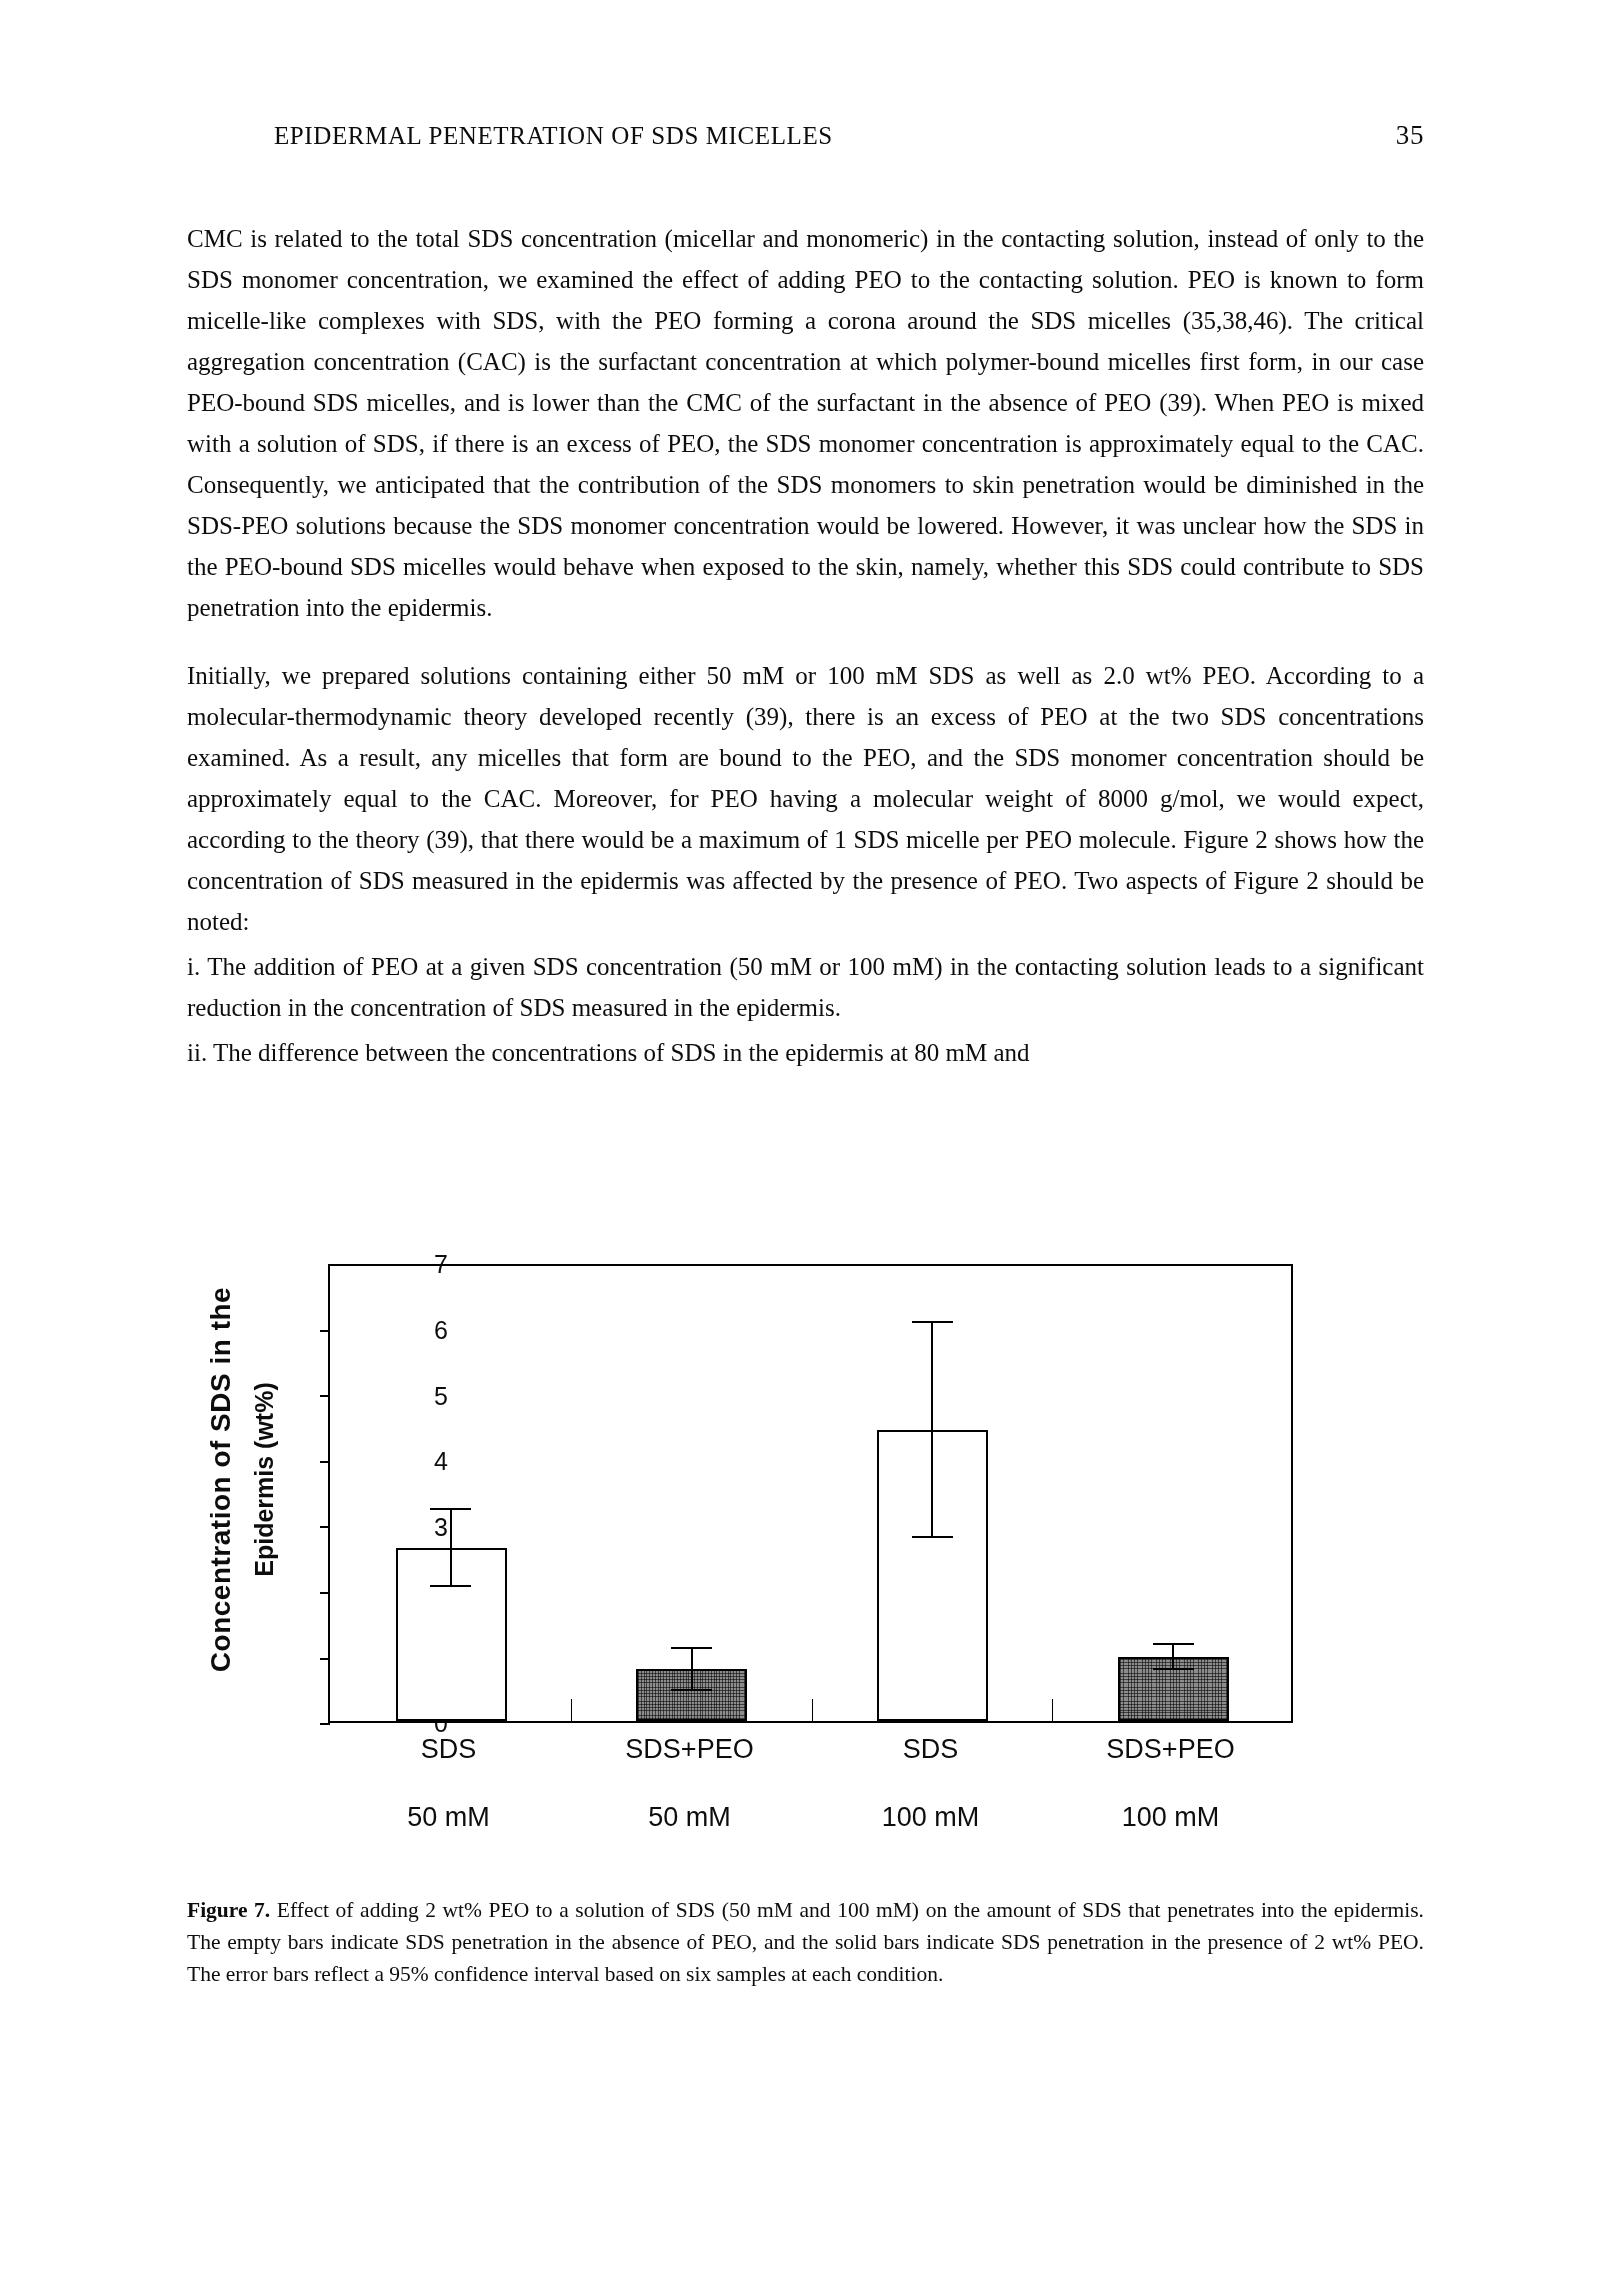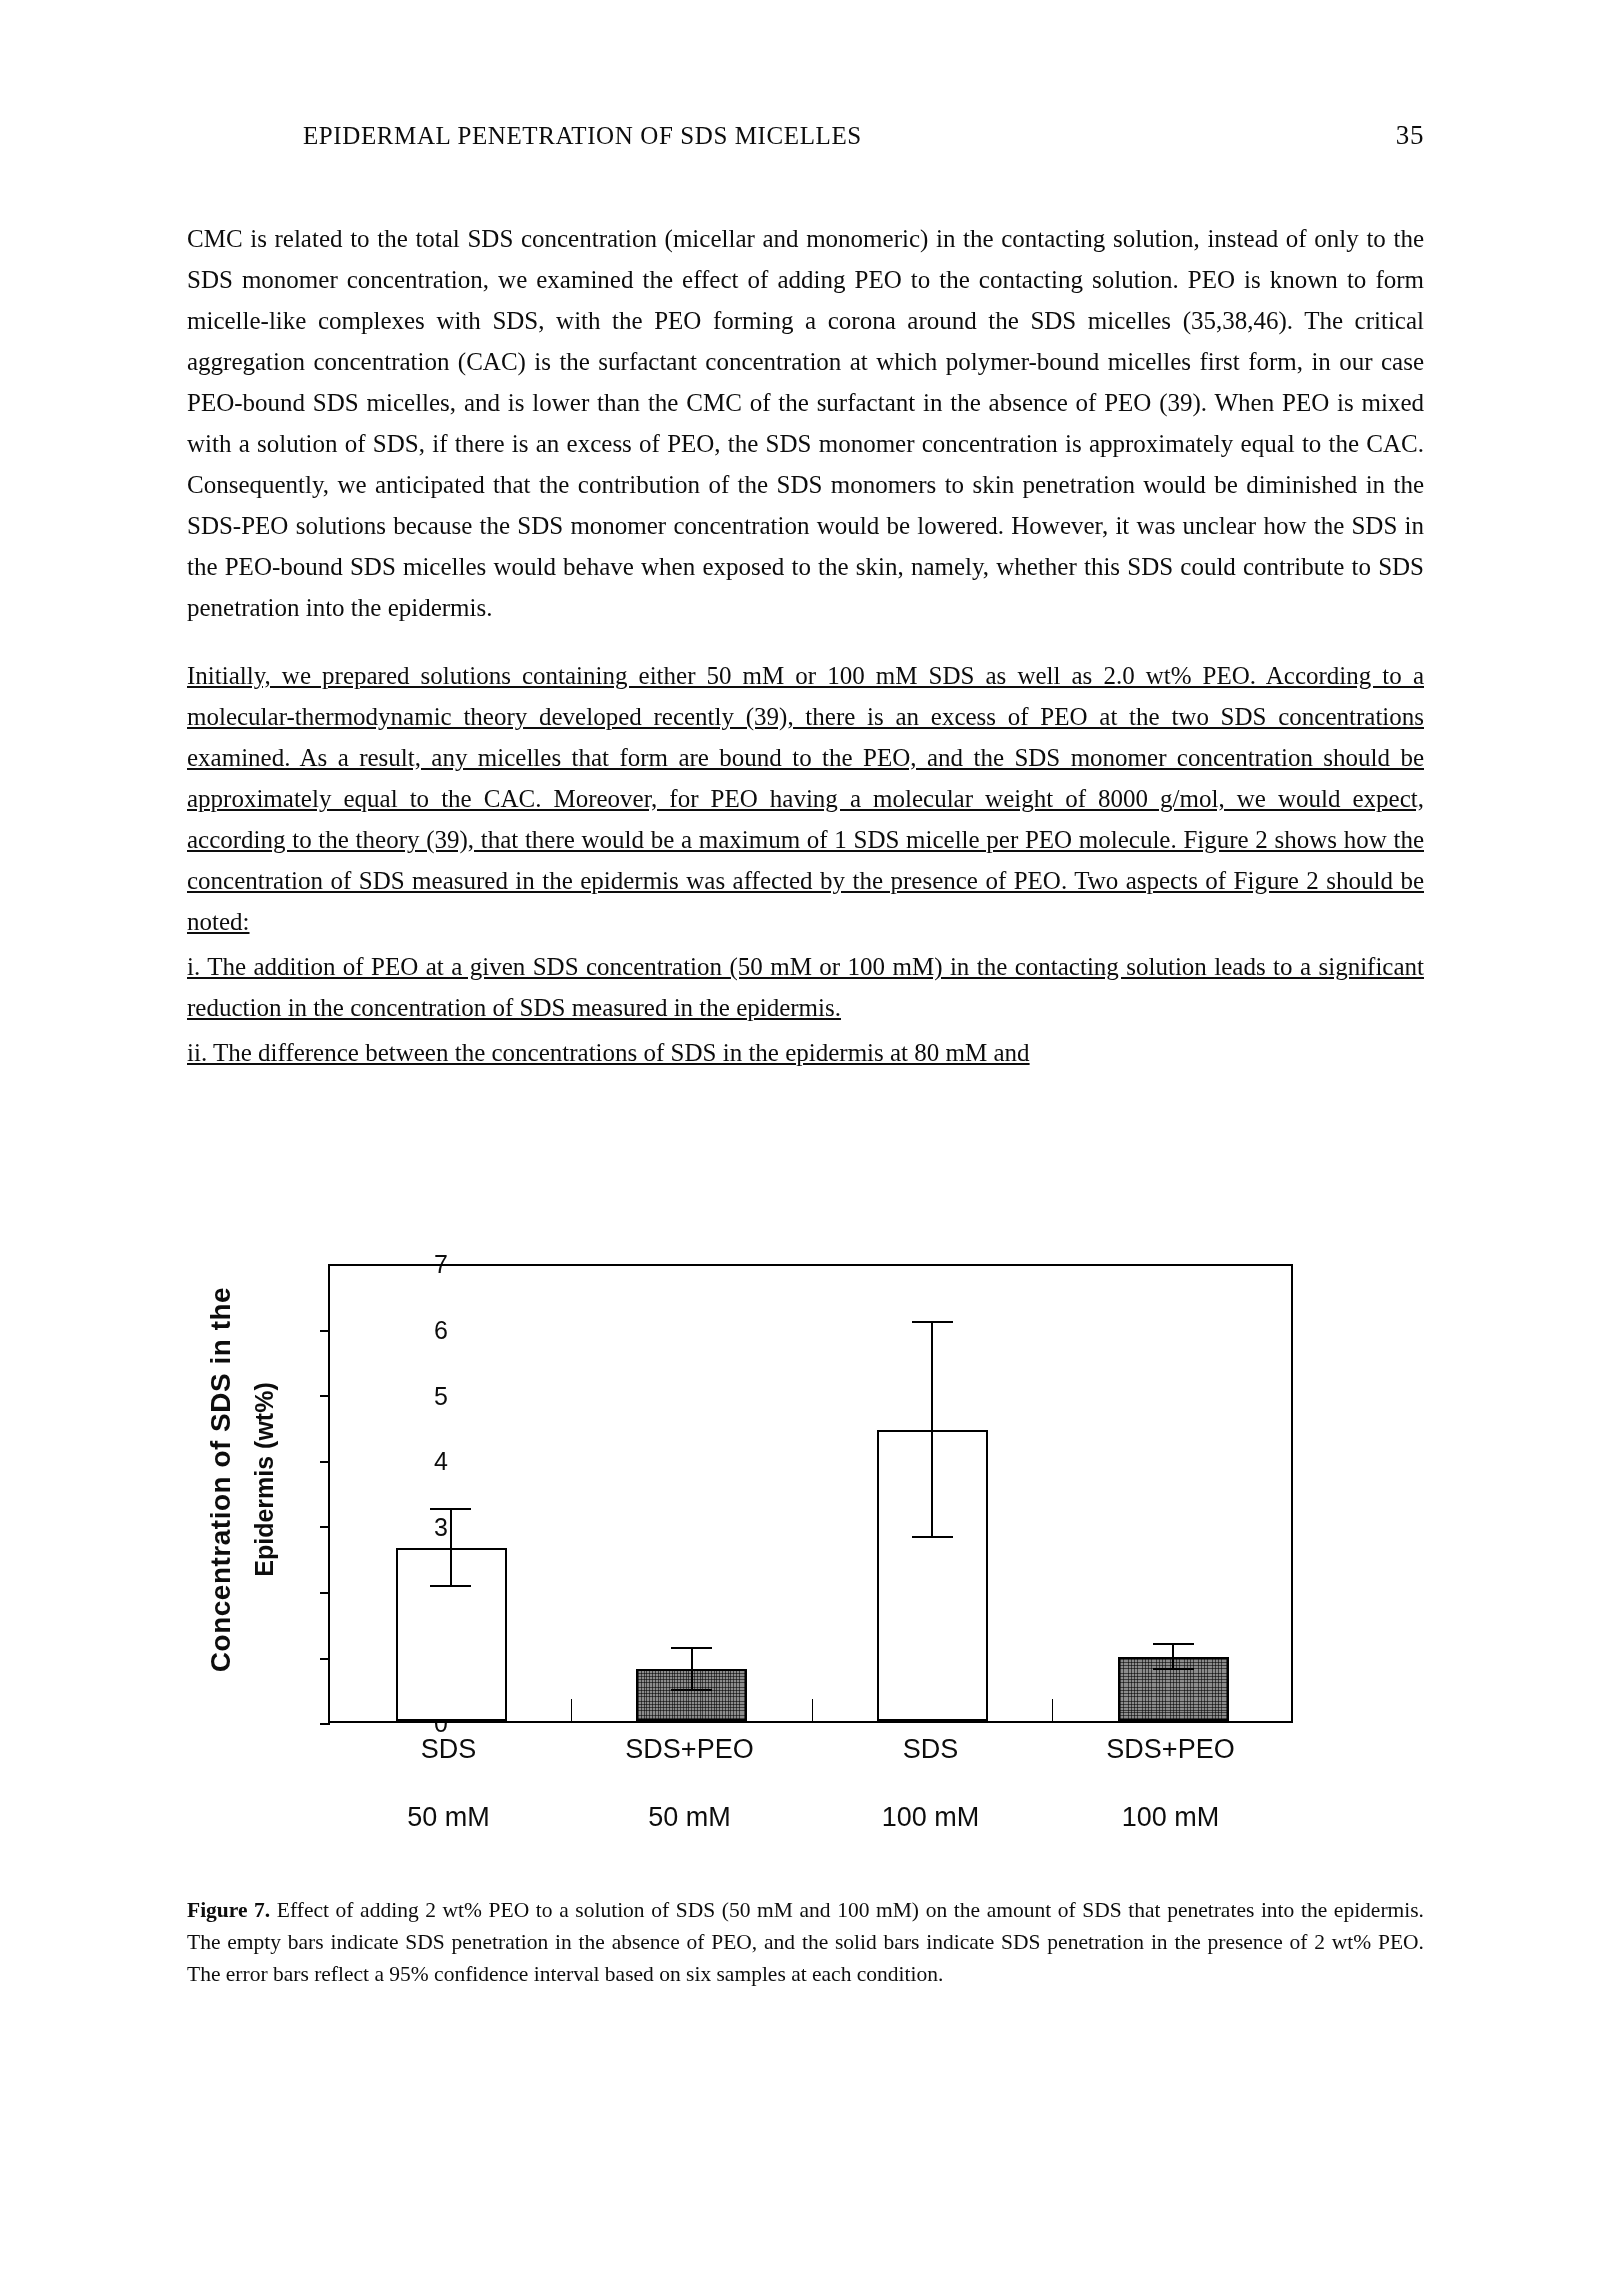--- a/index.html
+++ b/index.html
@@ -28,40 +28,39 @@
     width: 1237px;
     display: flex;
     justify-content: space-between;
     align-items: baseline;
     font-size: 25px;
     letter-spacing: 0.6px;
   }
   .running-head .title {
     font-variant: normal;
     text-transform: uppercase;
-    margin-left: 116px;
+    margin-left: 87px;
   }
   .running-head .pageno {
     font-size: 27px;
   }
   .body-text {
     position: absolute;
     left: 187px;
     top: 214px;
     width: 1237px;
     font-size: 25px;
     line-height: 41px;
     text-align: justify;
   }
   .body-text p {
     margin: 4px 0 27px 0;
   }
   .body-text p.tight {
     margin-bottom: 0;
-    text-decoration: underline;
   }
   .figure-area {
     position: absolute;
     left: 187px;
     top: 1255px;
     width: 1237px;
   }
   .chart-wrap {
     position: relative;
     width: 1237px;

